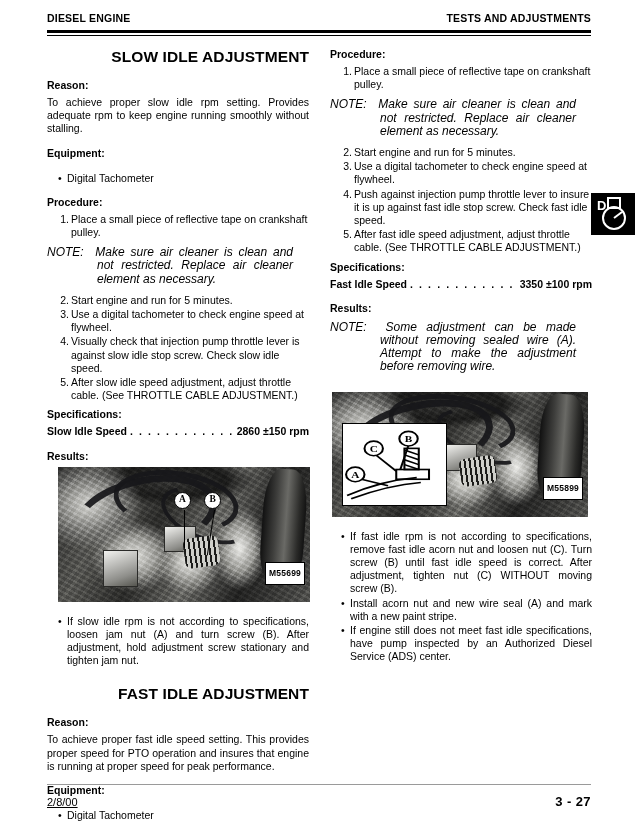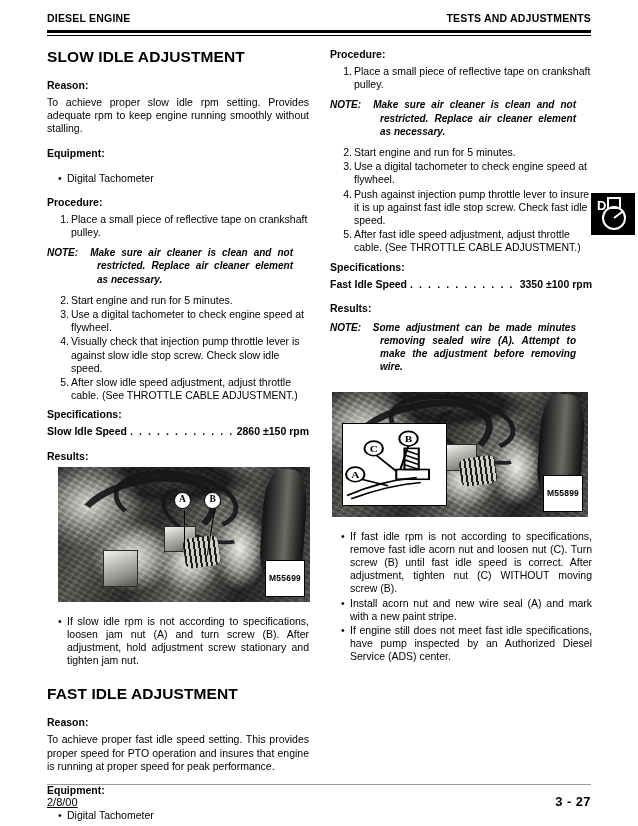--- a/index.html
+++ b/index.html
@@ -57,20 +57,21 @@
     width: 262px;
   }
   .col-left { left: 47px; }
   .col-right { left: 330px; }
 
   h1.section-title {
     font-size: 15.5px;
     font-weight: bold;
     margin: 0 0 13px 0;
     letter-spacing: 0.1px;
+    text-align: right;
   }
   h2.sub-head {
     font-size: 10.5px;
     font-weight: bold;
     margin: 0 0 5px 0;
   }
   p.body {
     font-size: 10.5px;
     line-height: 13.2px;
     margin: 0 0 11px 0;
@@ -109,28 +110,27 @@
   }
   ol.steps > li::before {
     counter-increment: stepc;
     content: counter(stepc) ".";
     position: absolute;
     left: 0; top: 0;
     width: 13px;
     text-align: right;
   }
   .note {
-    font-size: 10px;
+    font-size: 12px;
     line-height: 13.2px;
     font-style: italic;
     margin: 7px 16px 8px 0;
     padding-left: 50px;
     text-indent: -50px;
     text-align: justify;
-    font-weight: bold;
   }
   .note .note-lbl {
     font-style: italic;
   }
   .note .note-pad {
     letter-spacing: 0;
   }
   .spec-line {
     font-size: 10.5px;
     font-weight: bold;
@@ -227,24 +227,24 @@
     font-family: "Liberation Serif", serif;
   }
   .leader {
     position: absolute;
     width: 1.4px;
     background: #000;
     transform-origin: top center;
   }
   .fig-id {
     position: absolute;
-    right: 5px; bottom: 5px;
+    right: 5px; bottom: 17px;
     background: #ffffff;
     border: 1px solid #000;
-    padding: 12px 3px;
+    padding: 5px 3px;
     font-size: 8.5px;
     font-weight: bold;
     letter-spacing: 0.2px;
     line-height: 11px;
   }
   .inset {
     position: absolute;
     left: 4%; top: 25%;
     width: 40%; height: 65%;
     background: #ffffff;
@@ -384,21 +384,21 @@
 
     <h2 class="sub-head">Specifications:</h2>
     <div class="spec-line">
       <span class="spec-name">Fast Idle Speed</span>
       <span class="spec-dots">. . . . . . . . . . . . . . . . . . . . . . . . . . . . . . . . . . . . . . . . . . . . .</span>
       <span class="spec-val">3350 ±100 rpm</span>
     </div>
 
     <h2 class="sub-head">Results:</h2>
 
-    <p class="note"><span class="note-lbl">NOTE:</span><span class="note-pad">&nbsp;&nbsp;</span><span>Some adjustment can be made minutes removing sealed wire (A). Attempt to make the adjustment before removing wire.</span></p>
+    <p class="note"><span class="note-lbl">NOTE:</span><span class="note-pad">&nbsp;&nbsp;</span><span>Some adjustment can be made without removing sealed wire (A). Attempt to make the adjustment before removing wire.</span></p>
 
     <div class="figure fig-right" style="margin-top:18px;">
       <div class="photo"></div>
       <div class="big-hose"></div>
       <div class="hose hose-a"></div>
       <div class="hose hose-b"></div>
       <div class="hose hose-c"></div>
       <div class="blk" style="left:44%; top:42%; width:12%; height:20%;"></div>
       <div class="bellows"></div>
       <div class="inset">

